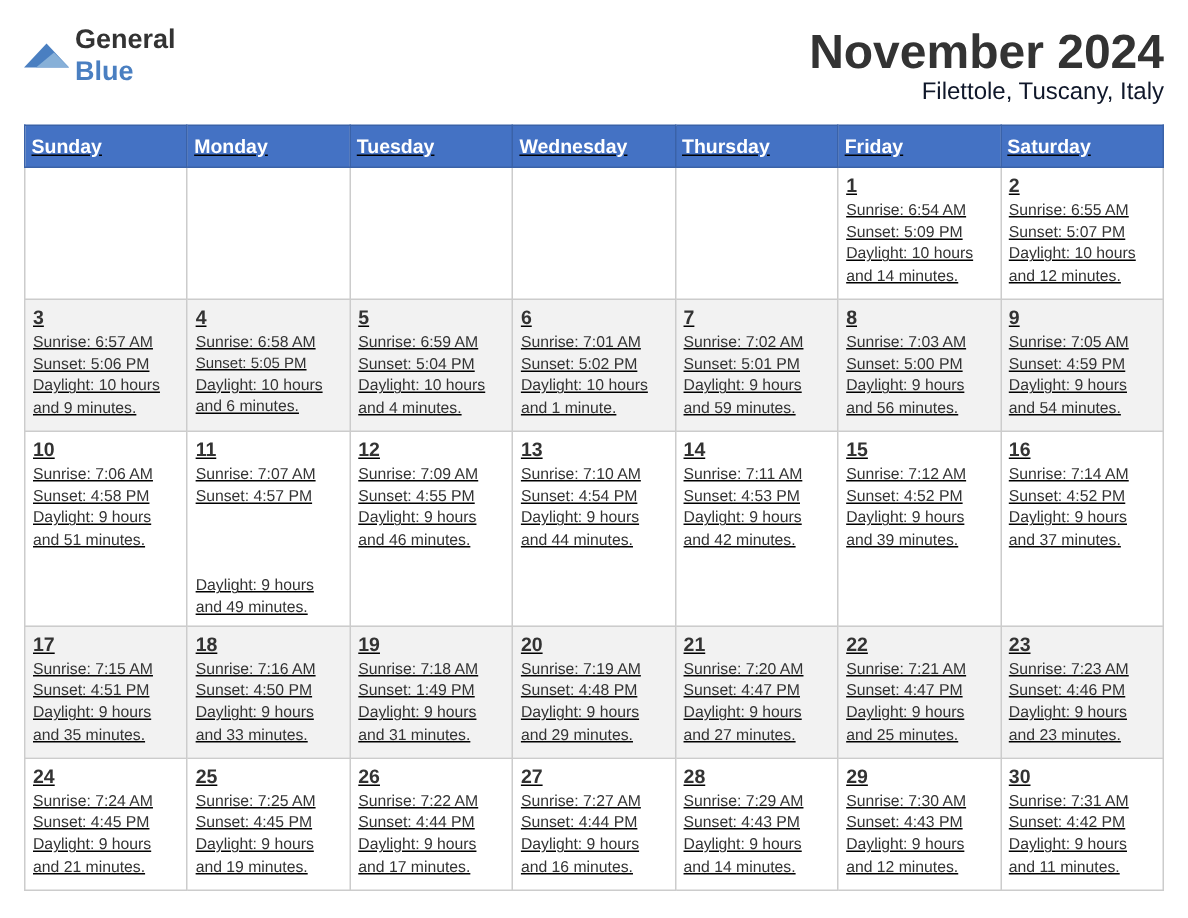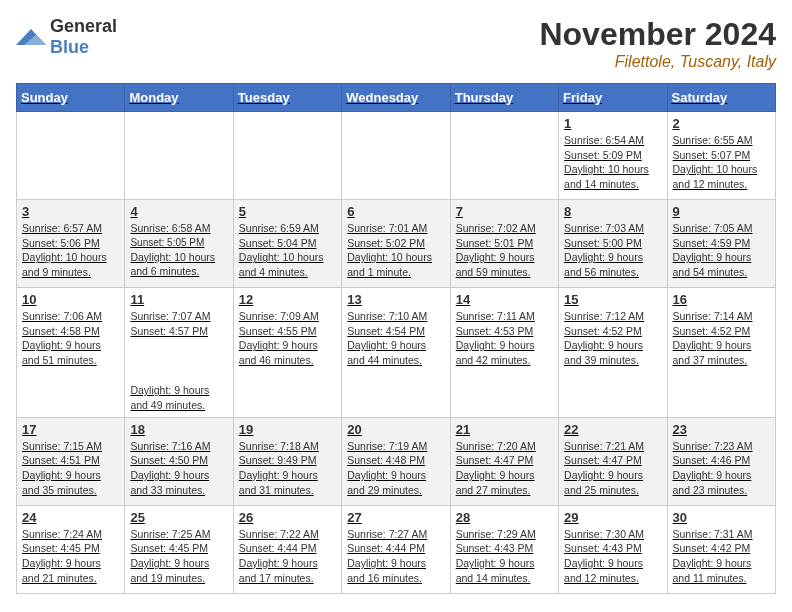--- a/index.html
+++ b/index.html
@@ -28,22 +28,21 @@
     .title-block {
       text-align: right;
     }
     .month-title {
       font-size: 32px;
       font-weight: bold;
       color: #333;
     }
     .location-title {
       font-size: 16px;
-      color: #a16207;
-      font-style: italic;
+      color: #0f172a;
     }
     table {
       width: 100%;
       border-collapse: collapse;
       table-layout: fixed;
       text-decoration: underline;
     }
     thead tr th {
       background-color: #4472c4;
       color: #fff;
@@ -224,21 +223,21 @@
         </td>
         <td>
           <span class="day-number">18</span>
           <div style="font-size: 10.5px; line-height: 1.4;">Sunrise: 7:16 AM</div>
           <div style="font-size: 10.5px; line-height: 1.4;">Sunset: 4:50 PM</div>
           <div style="font-size: 10.5px; line-height: 1.4;">Daylight: 9 hours and 33 minutes.</div>
         </td>
         <td>
           <span class="day-number">19</span>
           <div style="font-size: 10.5px; line-height: 1.4;">Sunrise: 7:18 AM</div>
-          <div style="font-size: 10.5px; line-height: 1.4;">Sunset: 9:49 PM</div>
+          <div style="font-size: 10.5px; line-height: 1.4;">Sunset: 1:49 PM</div>
           <div style="font-size: 10.5px; line-height: 1.4;">Daylight: 9 hours and 31 minutes.</div>
         </td>
         <td>
           <span class="day-number">20</span>
           <div style="font-size: 10.5px; line-height: 1.4;">Sunrise: 7:19 AM</div>
           <div style="font-size: 10.5px; line-height: 1.4;">Sunset: 4:48 PM</div>
           <div style="font-size: 10.5px; line-height: 1.4;">Daylight: 9 hours and 29 minutes.</div>
         </td>
         <td>
           <span class="day-number">21</span>

